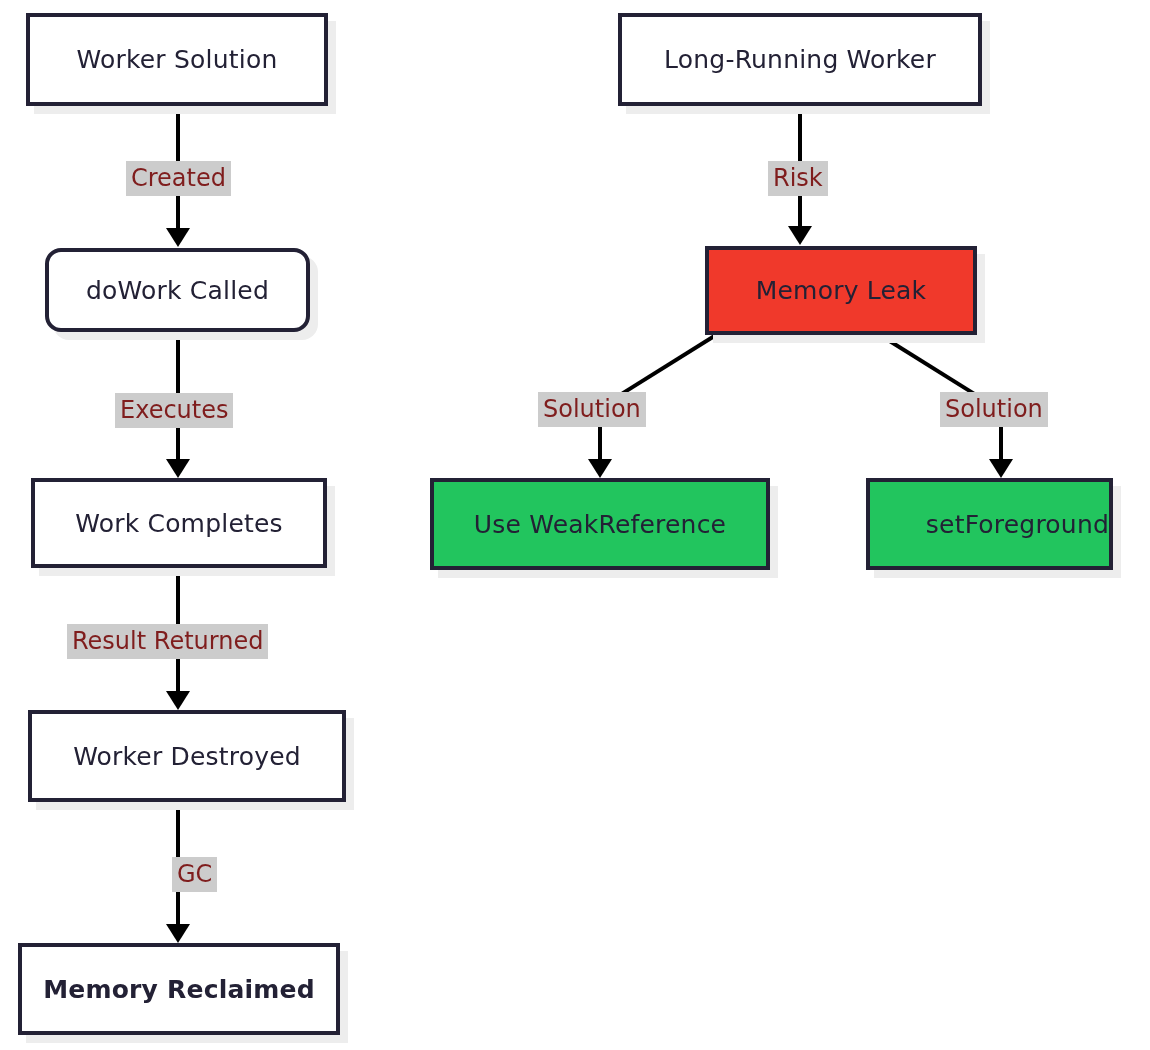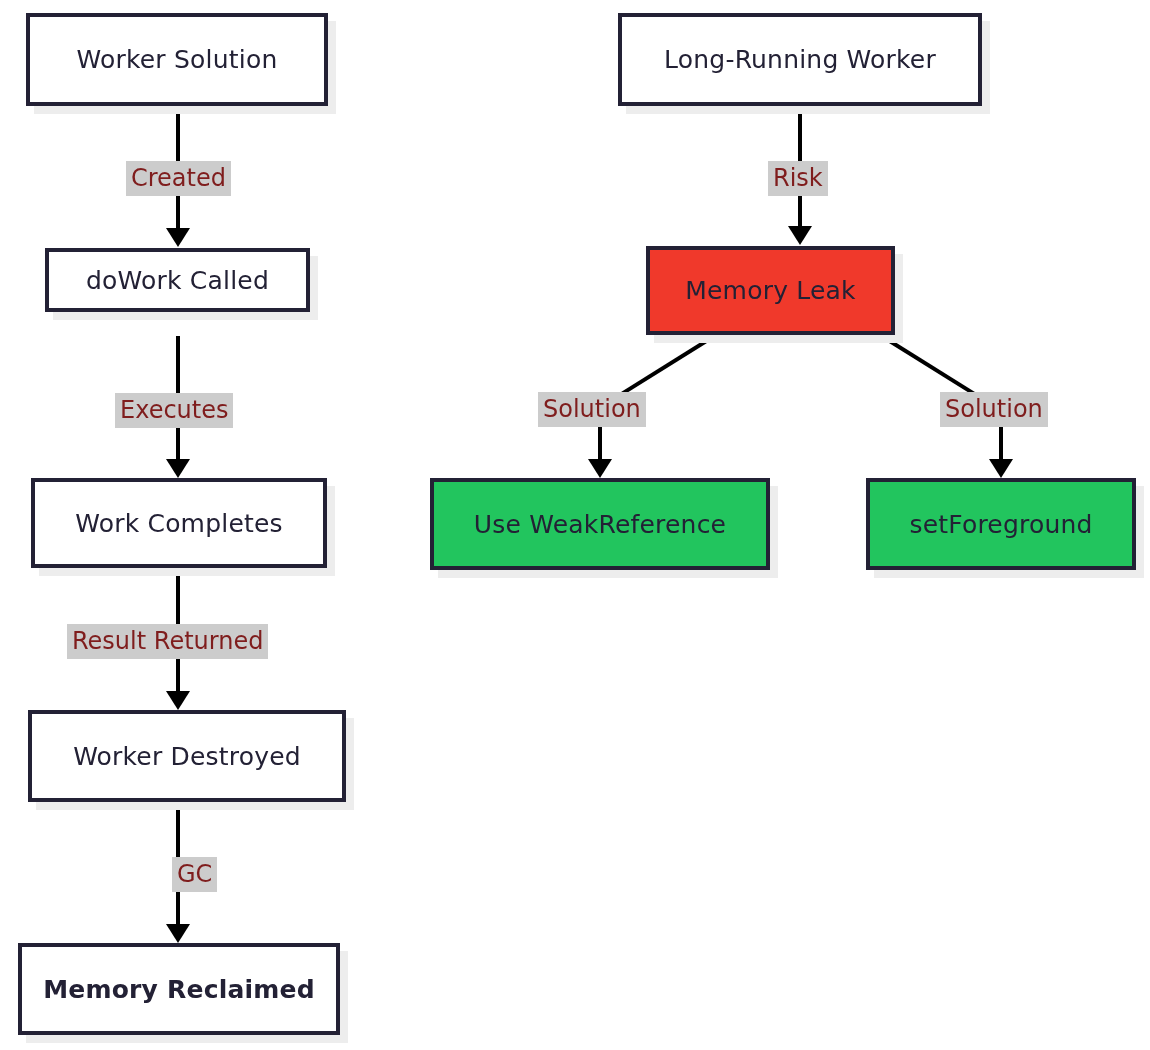--- a/index.html
+++ b/index.html
@@ -81,21 +81,21 @@
 
   <div class="node" style="left:26px; top:13px; width:302px; height:93px;">
     <span>Worker Solution</span>
   </div>
 
   <div class="vline" style="left:176px; top:106px; height:56px;"></div>
   <div class="elabel" style="left:126px; top:161px;">Created</div>
   <div class="vline" style="left:176px; top:193px; height:37px;"></div>
   <div class="arrow" style="left:166px; top:228px;"></div>
 
-  <div class="node" style="left:45px; top:248px; width:265px; height:64px;">
+  <div class="node" style="left:45px; top:248px; width:265px; height:84px;border-radius:16px;">
     <span>doWork Called</span>
   </div>
 
   <div class="vline" style="left:176px; top:336px; height:57px;"></div>
   <div class="elabel" style="left:115px; top:393px;">Executes</div>
   <div class="vline" style="left:176px; top:425px; height:36px;"></div>
   <div class="arrow" style="left:166px; top:459px;"></div>
 
   <div class="node" style="left:31px; top:478px; width:296px; height:90px;">
     <span>Work Completes</span>
@@ -121,35 +121,35 @@
 
   <div class="node" style="left:618px; top:13px; width:364px; height:93px;">
     <span>Long-Running Worker</span>
   </div>
 
   <div class="vline" style="left:798px; top:106px; height:56px;"></div>
   <div class="elabel" style="left:768px; top:161px;">Risk</div>
   <div class="vline" style="left:798px; top:193px; height:35px;"></div>
   <div class="arrow" style="left:788px; top:226px;"></div>
 
-  <div class="node red" style="left:646px; top:246px; width:249px; height:89px;">
+  <div class="node red" style="left:705px; top:246px; width:272px; height:89px;">
     <span>Memory Leak</span>
   </div>
 
   <div class="diag" style="left:716px; top:333px; width:114px; transform:rotate(148deg);"></div>
   <div class="elabel" style="left:538px; top:392px;">Solution</div>
   <div class="vline" style="left:598px; top:425px; height:36px;"></div>
   <div class="arrow" style="left:588px; top:459px;"></div>
 
   <div class="diag" style="left:880px; top:333px; width:114px; transform:rotate(32deg);"></div>
   <div class="elabel" style="left:940px; top:392px;">Solution</div>
   <div class="vline" style="left:999px; top:425px; height:36px;"></div>
   <div class="arrow" style="left:989px; top:459px;"></div>
 
   <div class="node green" style="left:430px; top:478px; width:340px; height:92px;">
     <span>Use WeakReference</span>
   </div>
 
-  <div class="node green" style="left:866px; top:478px; width:270px; height:92px;">
+  <div class="node green" style="left:866px; top:478px; width:247px; height:92px;justify-content:flex-end;">
     <span>setForeground</span>
   </div>
 
 </div>
 
 </body></html>

